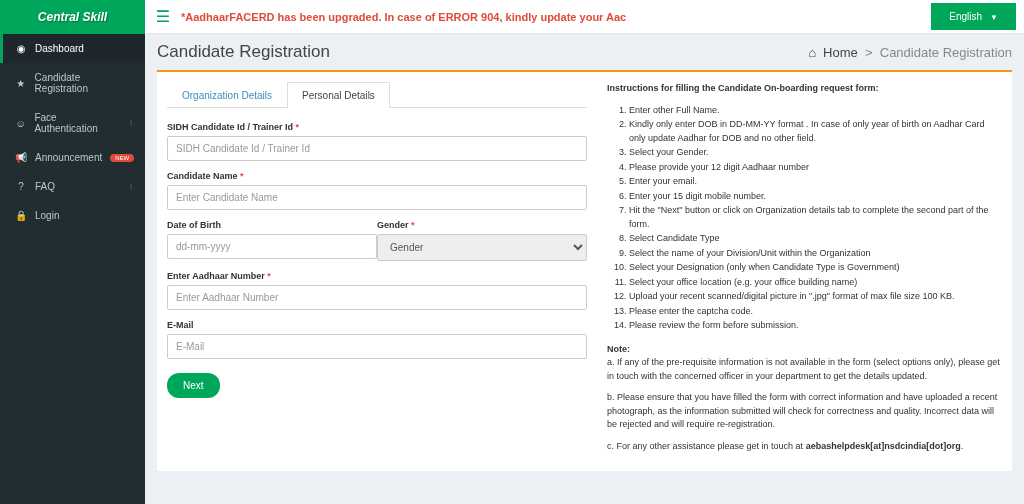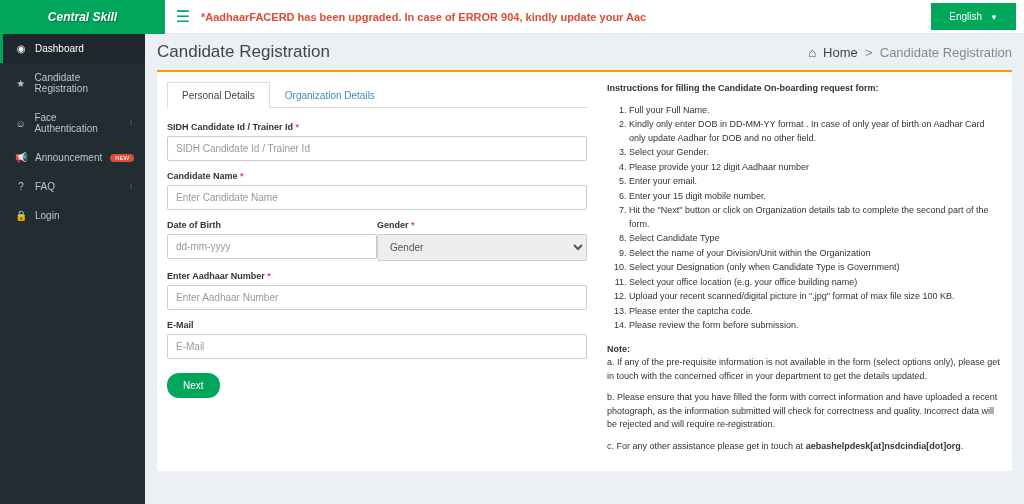--- a/index.html
+++ b/index.html
@@ -1,18 +1,18 @@
 <!DOCTYPE html>
 <html><head>
 <meta charset="utf-8">
 <style>
 *{box-sizing:border-box;margin:0;padding:0;font-family:Arial,Helvetica,sans-serif}
 body{background:#ecf0f5;font-size:10px;color:#333}
 .topbar{position:fixed;top:0;left:0;right:0;height:34px;background:#fff;border-bottom:1px solid #e4e4e4;z-index:100;display:flex;align-items:center}
-.logo{width:165px;height:34px;background:#00a65a;color:#fff;display:flex;align-items:center;justify-content:center;font-weight:bold;font-style:italic;font-size:12px;text-shadow:1px 1px 1px rgba(0,0,0,.3)}
+.logo{width:145px;height:34px;background:#00a65a;color:#fff;display:flex;align-items:center;justify-content:center;font-weight:bold;font-style:italic;font-size:12px;text-shadow:1px 1px 1px rgba(0,0,0,.3)}
 .hamburger{width:36px;height:34px;display:flex;align-items:center;justify-content:center;color:#00a65a;font-size:16px;cursor:pointer}
 .marquee{flex:1;color:#dd4b39;font-weight:bold;font-size:11px;overflow:hidden;white-space:nowrap}
 .lang-btn{background:#00a65a;color:#fff;border:none;padding:8px 18px;margin-right:8px;font-size:10px;cursor:pointer;display:flex;align-items:flex-end;gap:8px}
 .lang-btn .caret{font-size:8px}
 .sidebar{position:fixed;top:34px;left:0;bottom:0;width:145px;background:#222d32;z-index:90}
 .side-item{display:flex;align-items:center;padding:9px 12px;color:#b8c7ce;font-size:10px;cursor:pointer;border-left:3px solid transparent;gap:8px}
 .side-item.active{color:#fff;background:#1e282c;border-left-color:#00a65a}
 .side-item .ico{width:12px;text-align:center;font-size:10px}
 .side-item .arr{margin-left:auto;font-size:7px}
 .badge-new{background:#dd4b39;color:#fff;font-size:6px;padding:1px 5px;border-radius:7px}
@@ -94,22 +94,22 @@
       <span class="home-ico">⌂</span>
       <a href="#">Home</a>
       &nbsp;&gt;&nbsp;
       <span>Candidate Registration</span>
     </div>
   </div>
 
   <div class="panel">
     <div class="left-col">
       <div class="tabs">
+        <div class="tab">Organization Details</div>
         <div class="tab active">Personal Details</div>
-        <div class="tab">Organization Details</div>
       </div>
       <div class="form">
         <div class="field">
           <label><span>SIDH Candidate Id / Trainer Id</span> <span class="req">*</span></label>
           <input type="text" placeholder="SIDH Candidate Id / Trainer Id" style="">
         </div>
         <div class="field">
           <label><span>Candidate Name</span> <span class="req">*</span></label>
           <input type="text" placeholder="Enter Candidate Name" style="">
         </div>
@@ -133,21 +133,21 @@
           <label>E-Mail</label>
           <input type="text" placeholder="E-Mail" style="">
         </div>
         <button class="btn-next">Next</button>
       </div>
     </div>
 
     <div class="right-col">
       <p><strong>Instructions for filling the Candidate On-boarding request form:</strong></p>
       <ol id="instr-list">
-          <li>Full your Full Name.</li>
+          <li>Enter other Full Name.</li>
           <li>Kindly only enter DOB in DD-MM-YY format . In case of only year of birth on Aadhar Card only update Aadhar for DOB and no other field.</li>
           <li>Select your Gender.</li>
           <li>Please provide your 12 digit Aadhaar number</li>
           <li>Enter your email.</li>
           <li>Enter your 15 digit mobile number.</li>
           <li>Hit the "Next" button or click on Organization details tab to complete the second part of the form.</li>
           <li>Select Candidate Type</li>
           <li>Select the name of your Division/Unit within the Organization</li>
           <li>Select your Designation (only when Candidate Type is Government)</li>
           <li>Select your office location (e.g. your office building name)</li>

